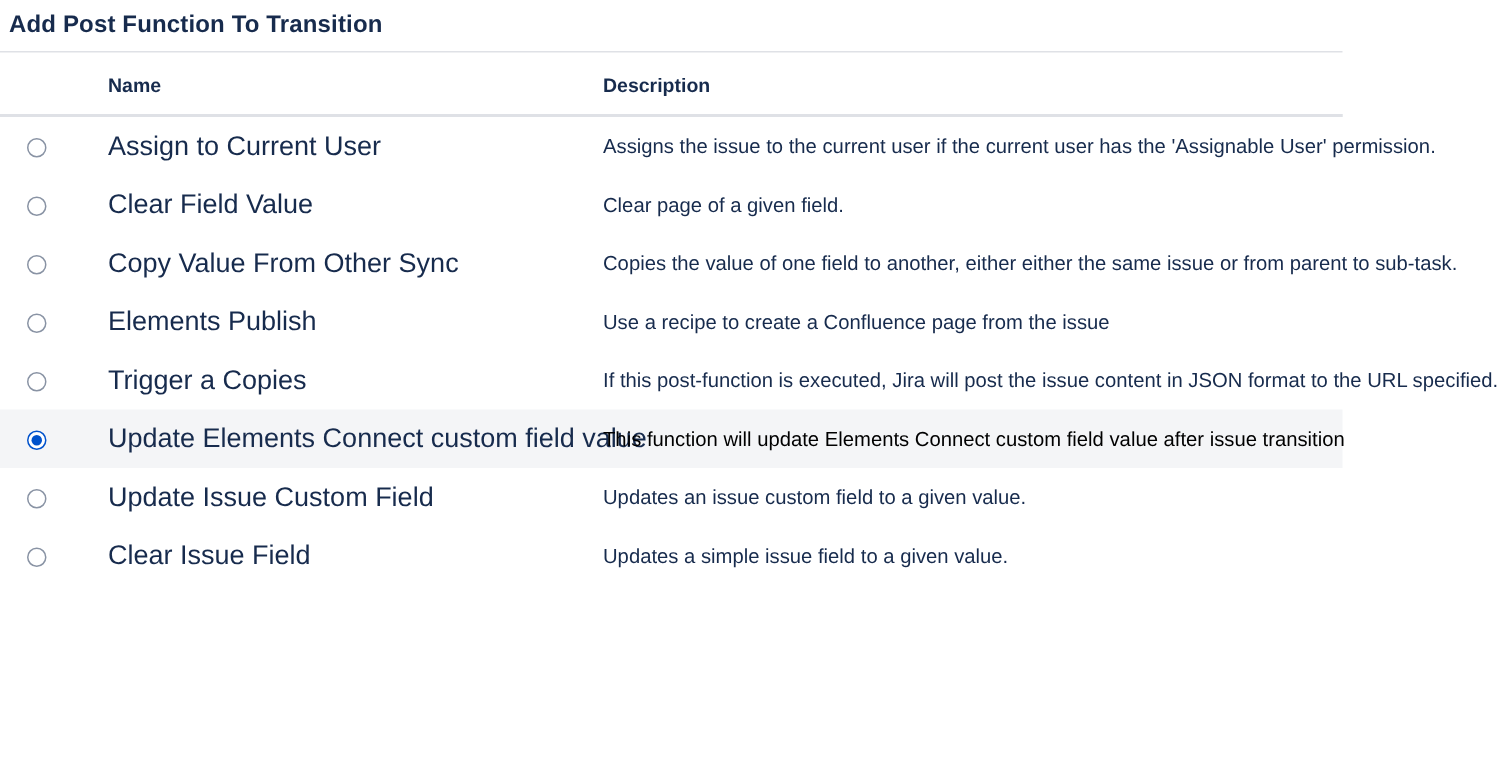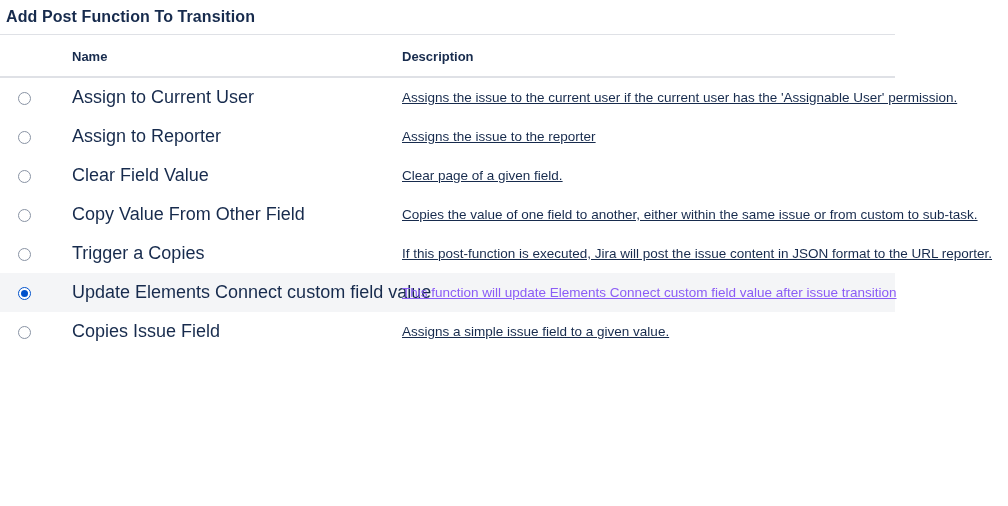--- a/index.html
+++ b/index.html
@@ -88,22 +88,22 @@
     left: 50%;
     top: 50%;
     width: 7px;
     height: 7px;
     margin-left: -3.5px;
     margin-top: -3.5px;
     border-radius: 50%;
     background: #0052cc;
   }
   .name-cell { font-size: 18px; }
-  .desc-cell { font-size: 13.5px; text-decoration: underline; }
-  tr.fn-row.selected .desc-cell { color: #8b5cf6; }
+  .desc-cell { font-size: 13.5px; }
+  tr.fn-row.selected .desc-cell { color: #000000; }
 </style>
 </head>
 <body>
 
 <div class="page">
   <div class="page-title">Add Post Function To Transition</div>
   <div class="title-divider"></div>
 
   <table class="fn-table">
     <thead>
@@ -114,43 +114,48 @@
       </tr>
     </thead>
     <tbody id="fn-body">
         <tr class="fn-row">
           <td class="col-radio"><span class="radio"></span></td>
           <td class="col-name"><span class="name-cell">Assign to Current User</span></td>
           <td class="col-desc"><span class="desc-cell">Assigns the issue to the current user if the current user has the 'Assignable User' permission.</span></td>
         </tr>
         <tr class="fn-row">
           <td class="col-radio"><span class="radio"></span></td>
-          <td class="col-name"><span class="name-cell">Assign to Reporter</span></td>
-          <td class="col-desc"><span class="desc-cell">Assigns the issue to the reporter</span></td>
-        </tr>
-        <tr class="fn-row">
-          <td class="col-radio"><span class="radio"></span></td>
           <td class="col-name"><span class="name-cell">Clear Field Value</span></td>
           <td class="col-desc"><span class="desc-cell">Clear page of a given field.</span></td>
         </tr>
         <tr class="fn-row">
           <td class="col-radio"><span class="radio"></span></td>
-          <td class="col-name"><span class="name-cell">Copy Value From Other Field</span></td>
-          <td class="col-desc"><span class="desc-cell">Copies the value of one field to another, either within the same issue or from custom to sub-task.</span></td>
+          <td class="col-name"><span class="name-cell">Copy Value From Other Sync</span></td>
+          <td class="col-desc"><span class="desc-cell">Copies the value of one field to another, either either the same issue or from parent to sub-task.</span></td>
+        </tr>
+        <tr class="fn-row">
+          <td class="col-radio"><span class="radio"></span></td>
+          <td class="col-name"><span class="name-cell">Elements Publish</span></td>
+          <td class="col-desc"><span class="desc-cell">Use a recipe to create a Confluence page from the issue</span></td>
         </tr>
         <tr class="fn-row">
           <td class="col-radio"><span class="radio"></span></td>
           <td class="col-name"><span class="name-cell">Trigger a Copies</span></td>
-          <td class="col-desc"><span class="desc-cell">If this post-function is executed, Jira will post the issue content in JSON format to the URL reporter.</span></td>
+          <td class="col-desc"><span class="desc-cell">If this post-function is executed, Jira will post the issue content in JSON format to the URL specified.</span></td>
         </tr>
         <tr class="fn-row selected">
           <td class="col-radio"><span class="radio checked"></span></td>
           <td class="col-name"><span class="name-cell">Update Elements Connect custom field value</span></td>
           <td class="col-desc"><span class="desc-cell">This function will update Elements Connect custom field value after issue transition</span></td>
         </tr>
         <tr class="fn-row">
           <td class="col-radio"><span class="radio"></span></td>
-          <td class="col-name"><span class="name-cell">Copies Issue Field</span></td>
-          <td class="col-desc"><span class="desc-cell">Assigns a simple issue field to a given value.</span></td>
+          <td class="col-name"><span class="name-cell">Update Issue Custom Field</span></td>
+          <td class="col-desc"><span class="desc-cell">Updates an issue custom field to a given value.</span></td>
+        </tr>
+        <tr class="fn-row">
+          <td class="col-radio"><span class="radio"></span></td>
+          <td class="col-name"><span class="name-cell">Clear Issue Field</span></td>
+          <td class="col-desc"><span class="desc-cell">Updates a simple issue field to a given value.</span></td>
         </tr>
       </tbody>
   </table>
 </div>
 
 </body></html>

